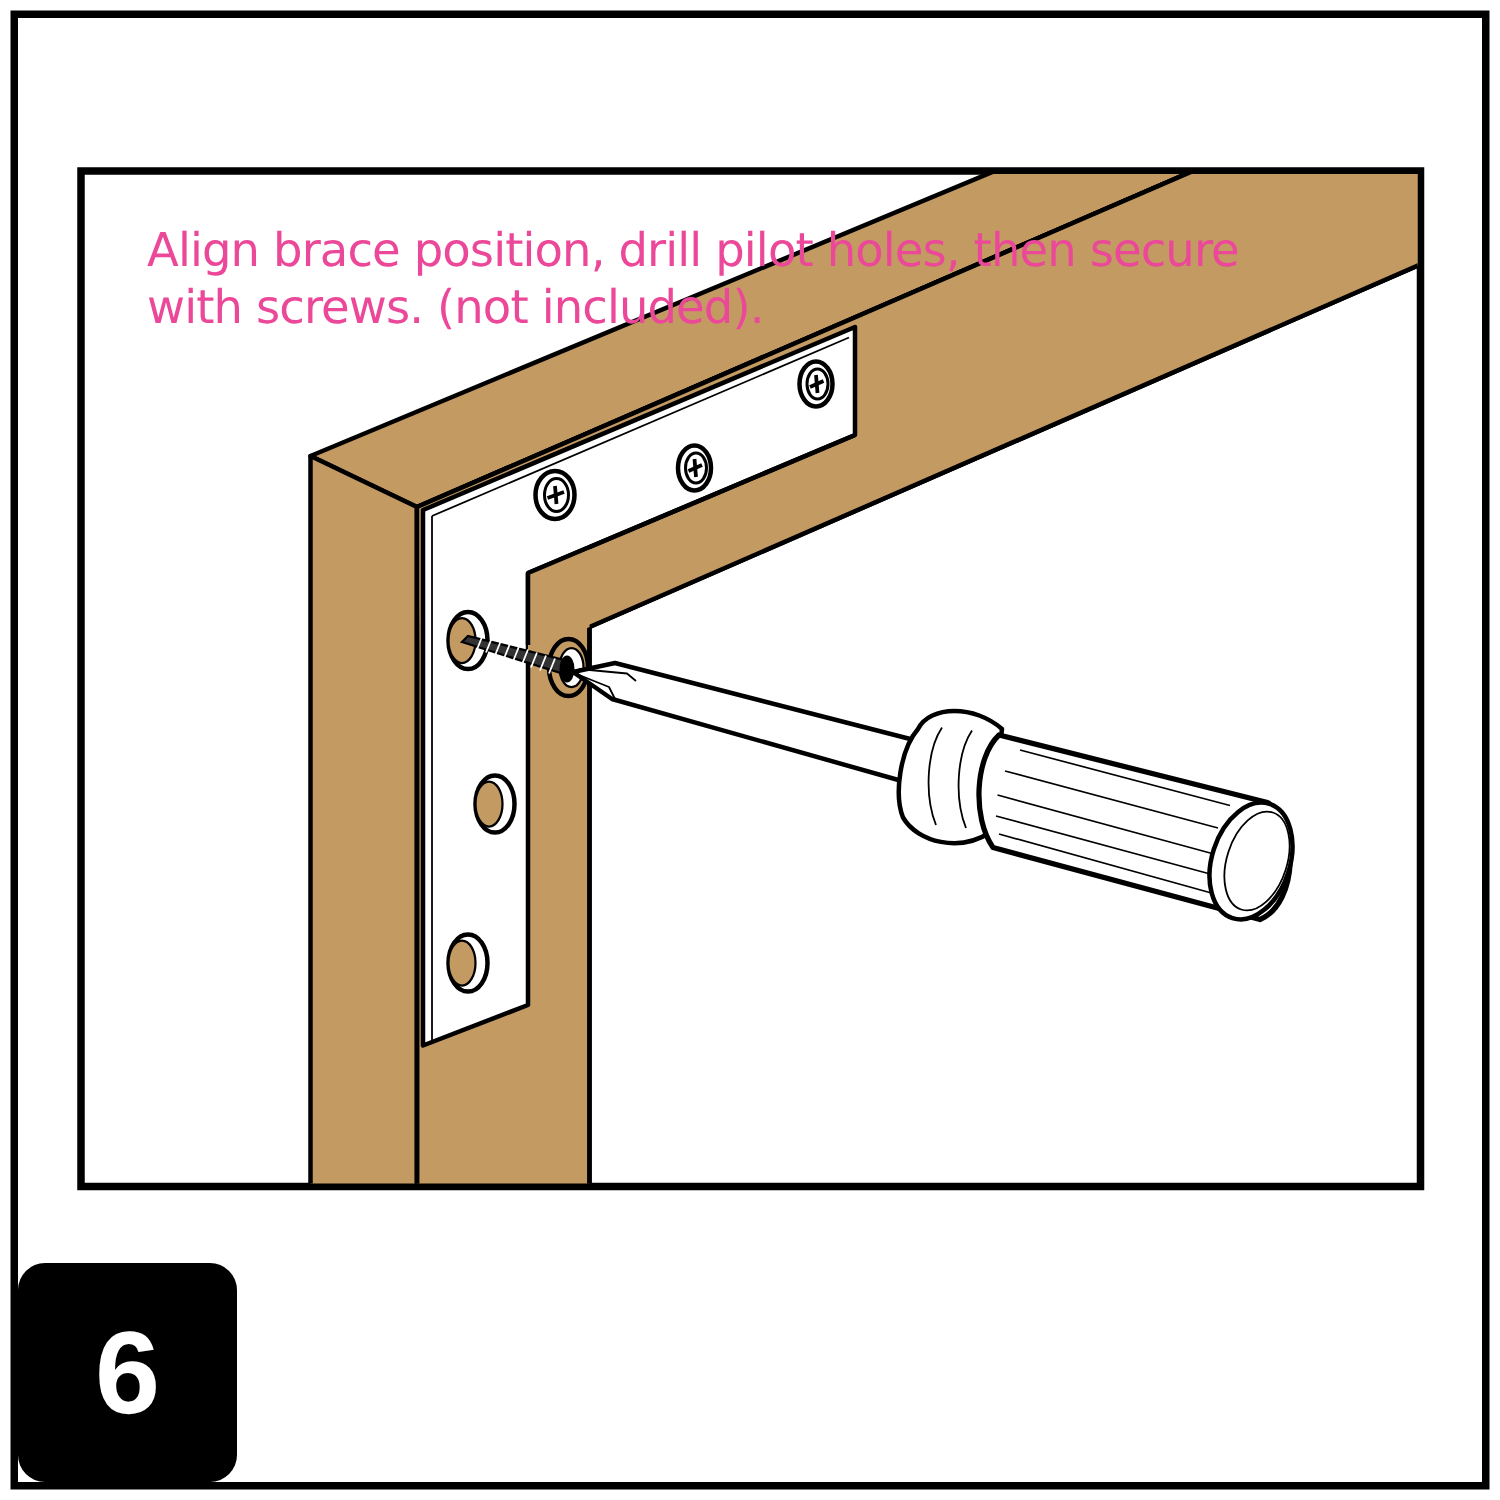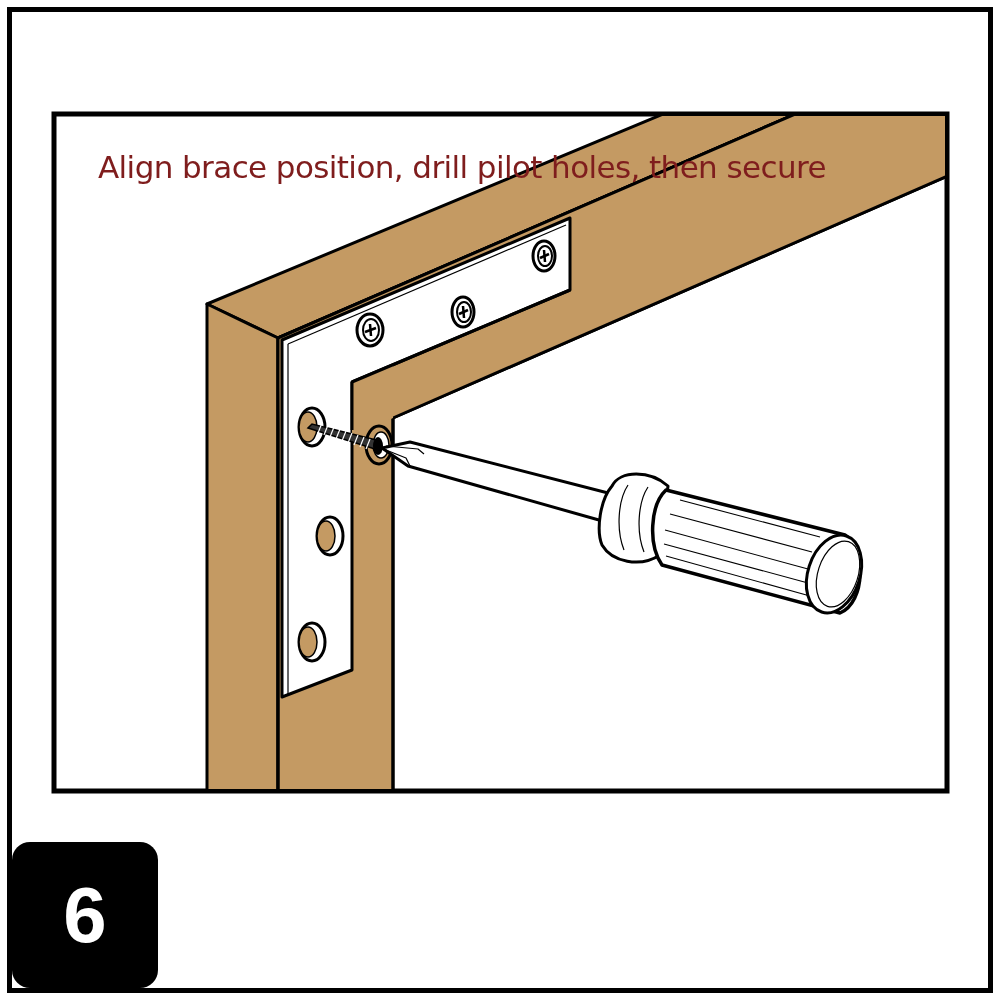--- a/index.html
+++ b/index.html
@@ -7,21 +7,21 @@
     .outer-frame {
       position: absolute; left: 7px; top: 7px; width: 976px; height: 976px;
       border: 5px solid #000; background: #fff;
     }
     .illustration {
       position: absolute; left: 0; top: 0; width: 1000px; height: 1000px;
     }
     .caption {
       position: absolute; left: 98px; top: 148px; width: 820px;
       font-family: "DejaVu Sans", sans-serif; font-size: 31px; line-height: 38px;
-      color: #7f1d1d; letter-spacing: -0.6px; margin: 0;
+      color: #ec4899; letter-spacing: -0.6px; margin: 0;
     }
     .caption span { display: block; white-space: nowrap; }
     .step-badge {
       position: absolute; left: 12px; top: 842px; width: 146px; height: 146px;
       background: #000; border-radius: 18px;
       display: flex; align-items: center; justify-content: center;
     }
     .step-number {
       font-family: "Liberation Sans", sans-serif; font-weight: bold;
       font-size: 78px; color: #fff; line-height: 1;
@@ -140,17 +140,18 @@
       <line x1="666" y1="556" x2="810" y2="596"></line>
     </g>
 
     <ellipse cx="834" cy="574" rx="26" ry="40" transform="rotate(18 834 574)" fill="#fff" stroke-width="3"></ellipse>
     <ellipse cx="838" cy="574" rx="20" ry="34" transform="rotate(18 838 574)" fill="none" stroke-width="1.2"></ellipse>
   </g>
 </svg>
 
 <p class="caption">
   <span>Align brace position, drill pilot holes, then secure</span>
+  <span>with screws. (not included).</span>
 </p>
 
 <div class="step-badge">
   <span class="step-number">6</span>
 </div>
 
 </body></html>

